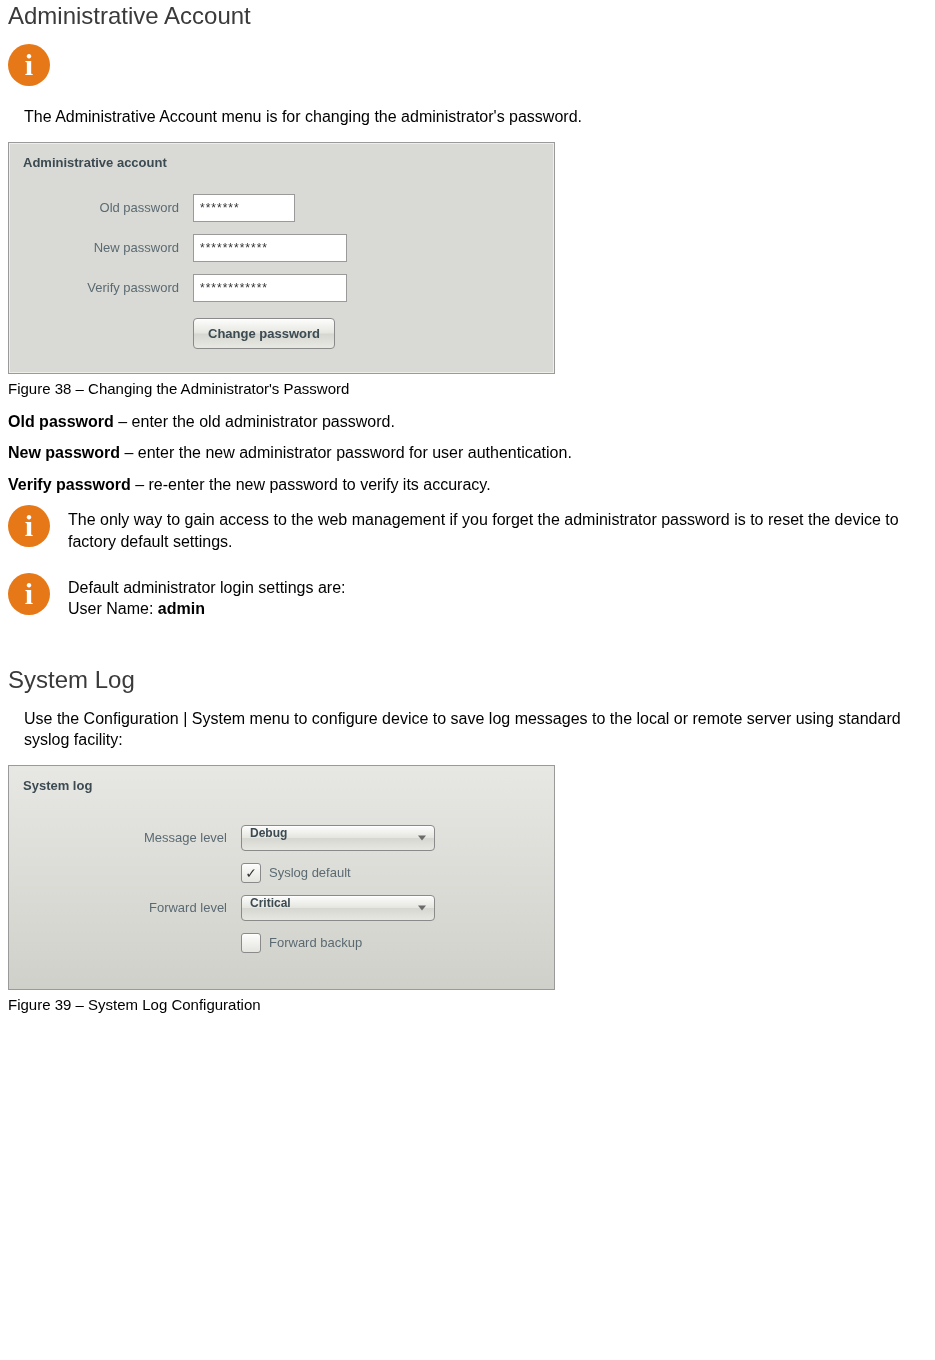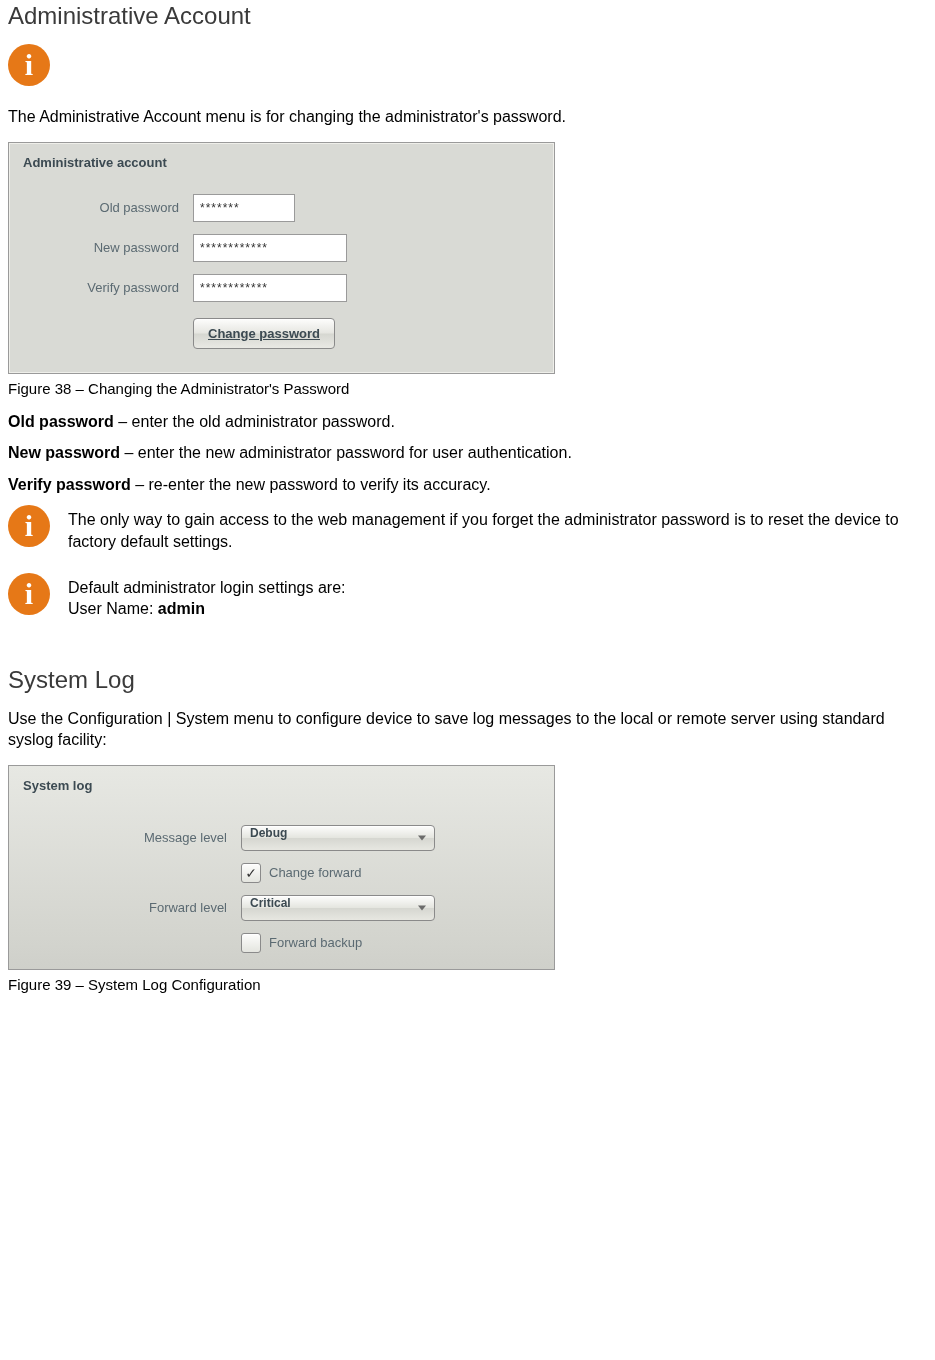--- a/index.html
+++ b/index.html
@@ -36,21 +36,21 @@
     font-family: Georgia, 'Times New Roman', serif;
     font-size: 30px;
     font-weight: bold;
     flex-shrink: 0;
   }
   .info-text {
     margin-top: 4px;
     line-height: 1.35;
   }
   p.body {
-    margin: 0 0 14px 0;
+    margin: 0 0 14px 16px;
     line-height: 1.35;
   }
   
   .panel {
     border: 1px solid #9a9a9a;
     width: 545px;
     background: #d9dad5;
     box-shadow: inset 0 0 0 1px #efefea;
     margin-bottom: 6px;
   }
@@ -94,21 +94,20 @@
     border: 1px solid #8a8a8a;
     border-radius: 4px;
     padding: 7px 14px;
     font-family: Verdana, Geneva, sans-serif;
     font-size: 13px;
     font-weight: bold;
     color: #3c4a52;
     background: linear-gradient(#fdfdfc, #e6e6e1 48%, #d6d7d1 52%, #e9e9e4);
     box-shadow: inset 0 1px 0 #fff;
     cursor: pointer;
-    text-decoration: underline;
   }
   .figcap {
     font-size: 15px;
     margin: 4px 0 14px 0;
   }
   .def-line { margin: 0 0 10px 0; line-height: 1.35; }
   .def-line b { font-weight: bold; }
   .gap { height: 26px; }
   
   .panel2 {
@@ -171,21 +170,21 @@
     width: 218px;
     text-align: right;
     font-family: Verdana, Geneva, sans-serif;
     font-size: 13px;
     color: #5b6a72;
     padding-right: 14px;
     box-sizing: border-box;
   }
   .panel2 .form-row { display:flex; align-items:center; padding:6px 14px; }
   .panel2 .panel-title { padding-bottom: 26px; }
-  .panel2 .last { padding-bottom: 16px; }
+  .panel2 .last { padding-bottom: 36px; }
 </style>
 </head>
 <body>
 
 <h1>Administrative Account</h1>
 
 <div class="info-row">
   <div class="info-icon">i</div>
 </div>
 
@@ -245,21 +244,21 @@
     <div class="select">
       <span>Debug</span>
       <span class="arrow"></span>
     </div>
   </div>
 
   <div class="form-row">
     <div class="sl-form-label"></div>
     <label class="checkbox">
       <span class="cb-box">✓</span>
-      <span>Change forward</span>
+      <span>Syslog default</span>
     </label>
   </div>
 
   <div class="form-row">
     <div class="sl-form-label">Forward level</div>
     <div class="select">
       <span>Critical</span>
       <span class="arrow"></span>
     </div>
   </div>

